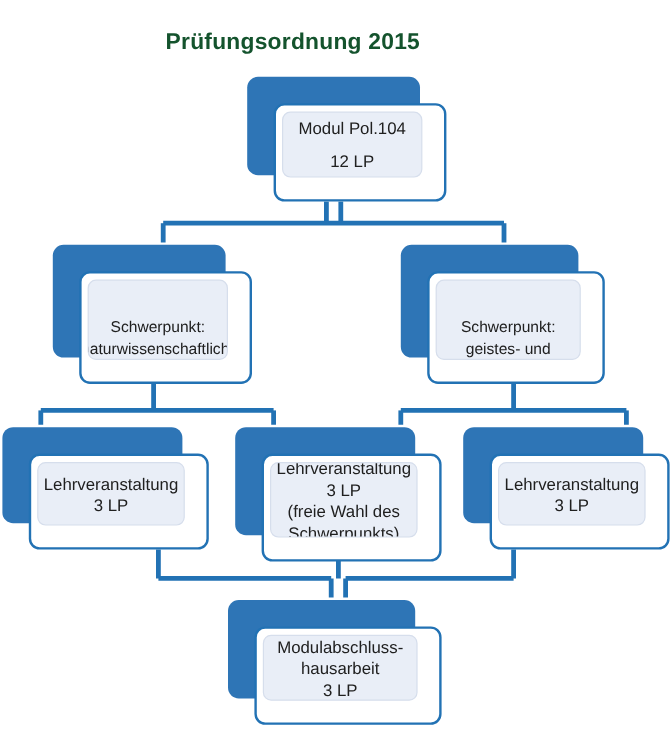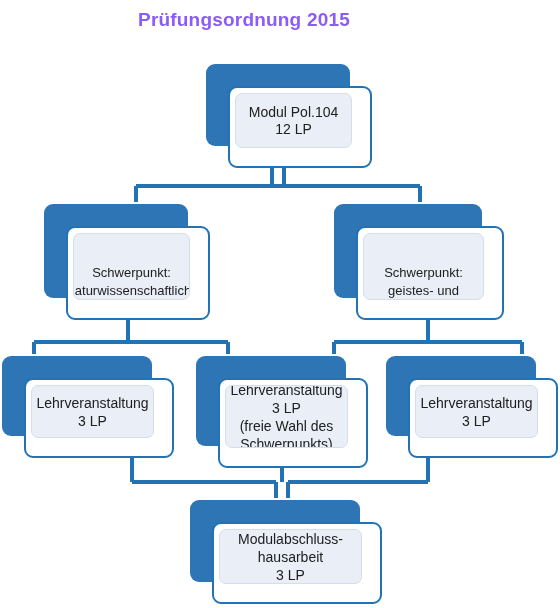--- a/index.html
+++ b/index.html
@@ -16,26 +16,26 @@
     width: 560px;
     height: 608px;
     background: #ffffff;
     overflow: hidden;
   }
 
   
   #chart-title {
     position: absolute;
     left: 0;
-    top: 8px;
+    top: 24px;
     width: 488px;
     text-align: center;
     font-size: 19px;
     font-weight: bold;
-    color: #8b5cf6;
+    color: #14532d;
     letter-spacing: 0.2px;
     line-height: 24px;
     white-space: nowrap;
   }
 
   
   #connector-layer {
     position: absolute;
     left: 0;
     top: 0;
@@ -94,21 +94,21 @@
     padding: 2px 4px;
     white-space: pre-line;
   }
   .node.wide .label {
     font-size: 13px;
     line-height: 17.5px;
     margin-top: 48px;
   }
   .node.root .label {
     font-size: 14px;
-    line-height: 17px;
+    line-height: 27px;
     text-align: center;
   }
 </style>
 </head>
 <body>
 
 <div id="diagram-root">
 
   <div id="chart-title">Prüfungsordnung 2015</div>
 
@@ -198,21 +198,21 @@
   <div class="node" style="left:386px; top:356px; width:172px; height:102px;">
     <div class="plate"></div>
     <div class="card">
       <div class="panel">
         <div class="label">Lehrveranstaltung
 3 LP</div>
       </div>
     </div>
   </div>
 
-  <div class="node" style="left:190px; top:500px; width:192px; height:104px;">
+  <div class="node" style="left:190px; top:500px; width:178px; height:104px;">
     <div class="plate"></div>
     <div class="card">
       <div class="panel">
         <div class="label">Modulabschluss-
 hausarbeit
 3 LP</div>
       </div>
     </div>
   </div>
 

